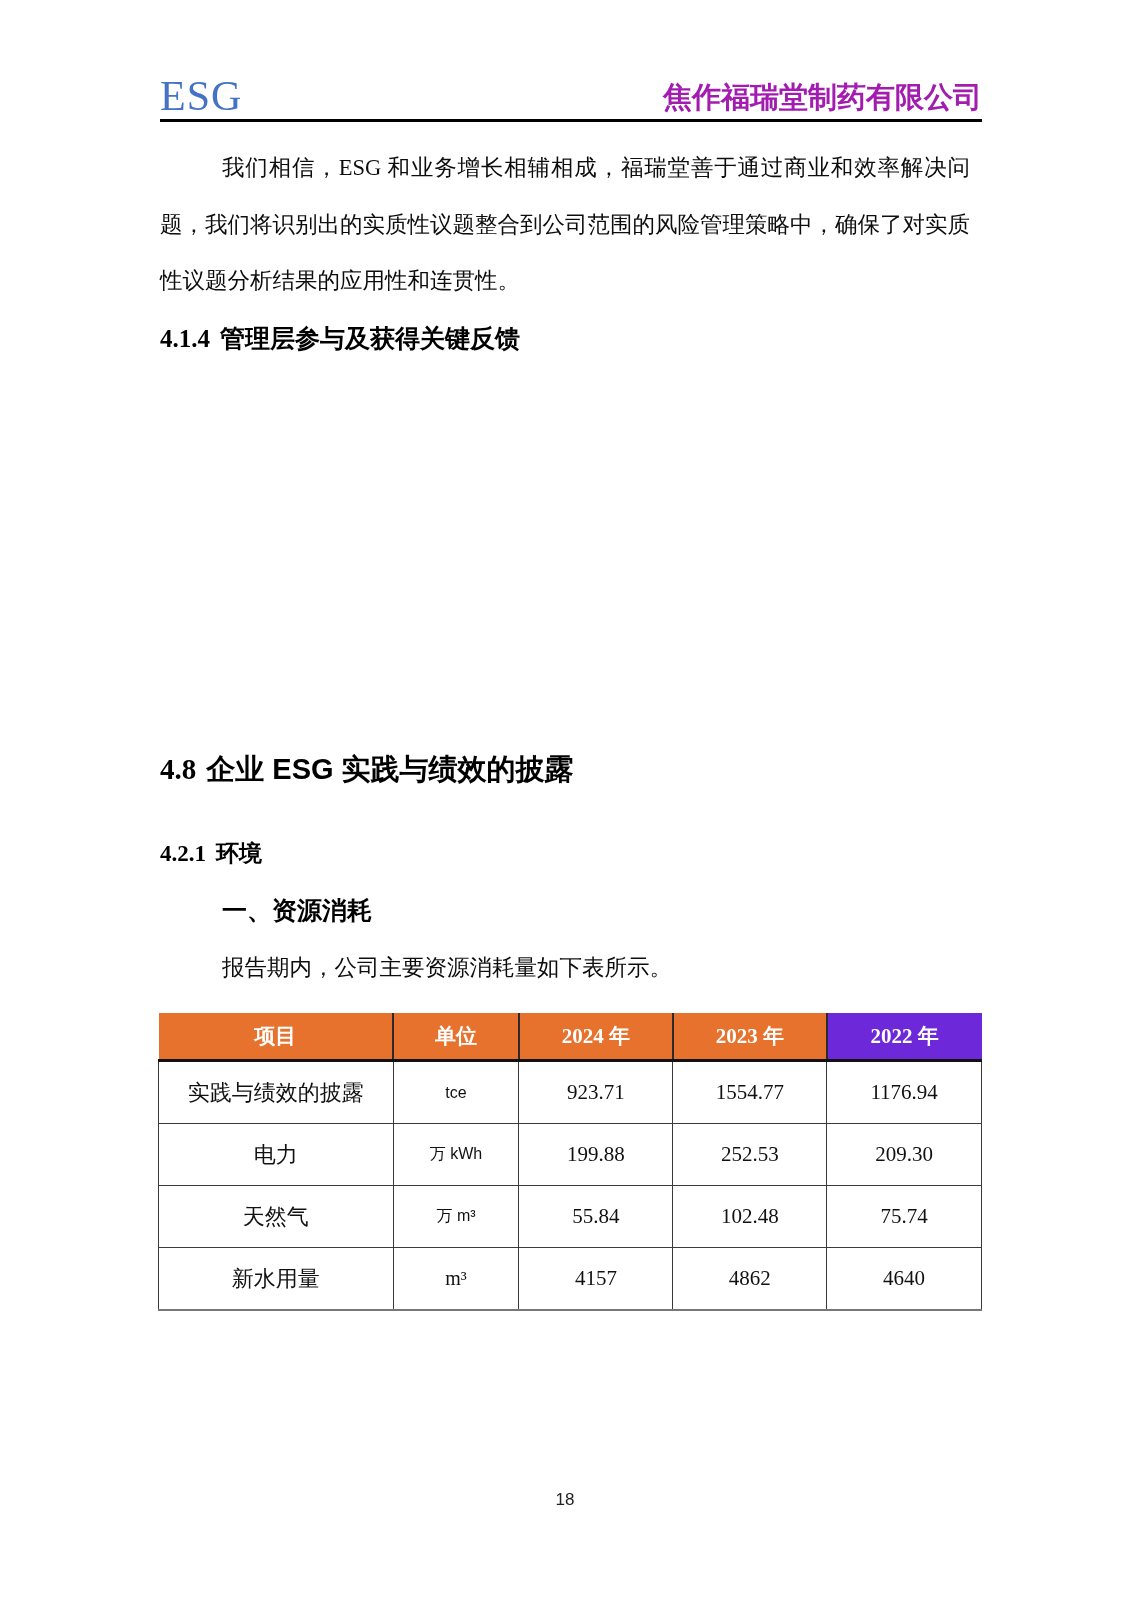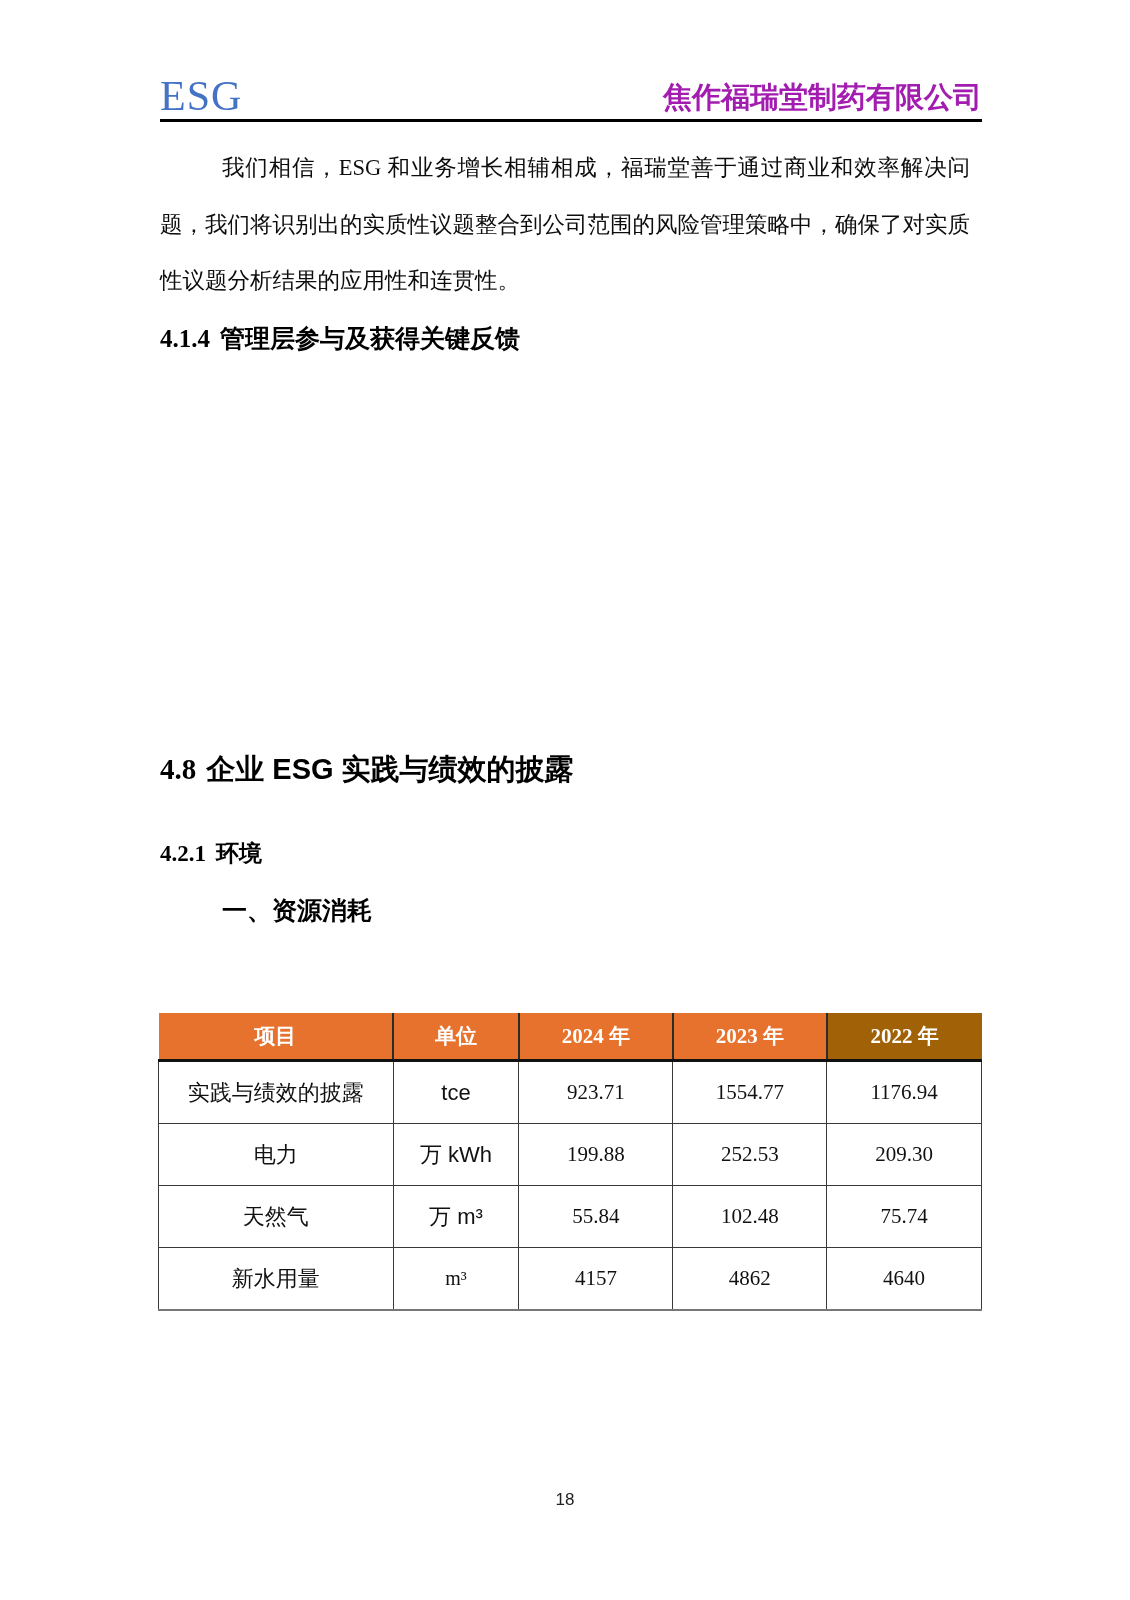--- a/index.html
+++ b/index.html
@@ -122,21 +122,21 @@
     border: 1.5px solid #3a3a3a;
   }
   .res-table tbody tr:last-child td { border-bottom: 2px solid #777777; }
   .cell-item {
     font-family: "Liberation Sans", "DejaVu Sans", sans-serif;
     font-size: 22px;
     color: #111111;
   }
   .cell-unit {
     font-family: "Liberation Sans", "DejaVu Sans", sans-serif;
-    font-size: 22px;
+    font-size: 16px;
     color: #111111;
   }
   .cell-unit-serif {
     font-family: "Liberation Serif", "DejaVu Serif", serif;
     font-size: 20px;
   }
   .cell-num {
     font-family: "Liberation Serif", "DejaVu Serif", serif;
     font-size: 21px;
     color: #111111;
@@ -173,36 +173,37 @@
   <h2 class="heading heading-42">
     <span class="h-num">4.8</span><span class="h-title">企业 ESG 实践与绩效的披露</span>
   </h2>
 
   <h3 class="heading heading-421">
     <span class="h-num">4.2.1</span><span class="h-title">环境</span>
   </h3>
 
   <h4 class="heading heading-resource">一、资源消耗</h4>
 
+  <p class="body-para para-intro">报告期内，公司主要资源消耗量如下表所示。</p>
 
   <table class="res-table">
     <colgroup>
       <col class="c1">
         <col class="c2">
         <col class="c3">
         <col class="c4">
         <col class="c5">
     </colgroup>
     <thead>
       <tr>
         <th style="background: rgb(231, 114, 46);">项目</th>
         <th style="background: rgb(231, 114, 46);">单位</th>
         <th style="background: rgb(231, 114, 46);">2024 年</th>
         <th style="background: rgb(231, 114, 46);">2023 年</th>
-        <th style="background: #a16207;">2022 年</th>
+        <th style="background: #6d28d9;">2022 年</th>
       </tr>
     </thead>
     <tbody>
       <tr>
         <td class="cell-item">实践与绩效的披露</td>
         <td class="cell-unit">tce</td>
         <td class="cell-num">923.71</td>
         <td class="cell-num">1554.77</td>
         <td class="cell-num">1176.94</td>
       </tr>

